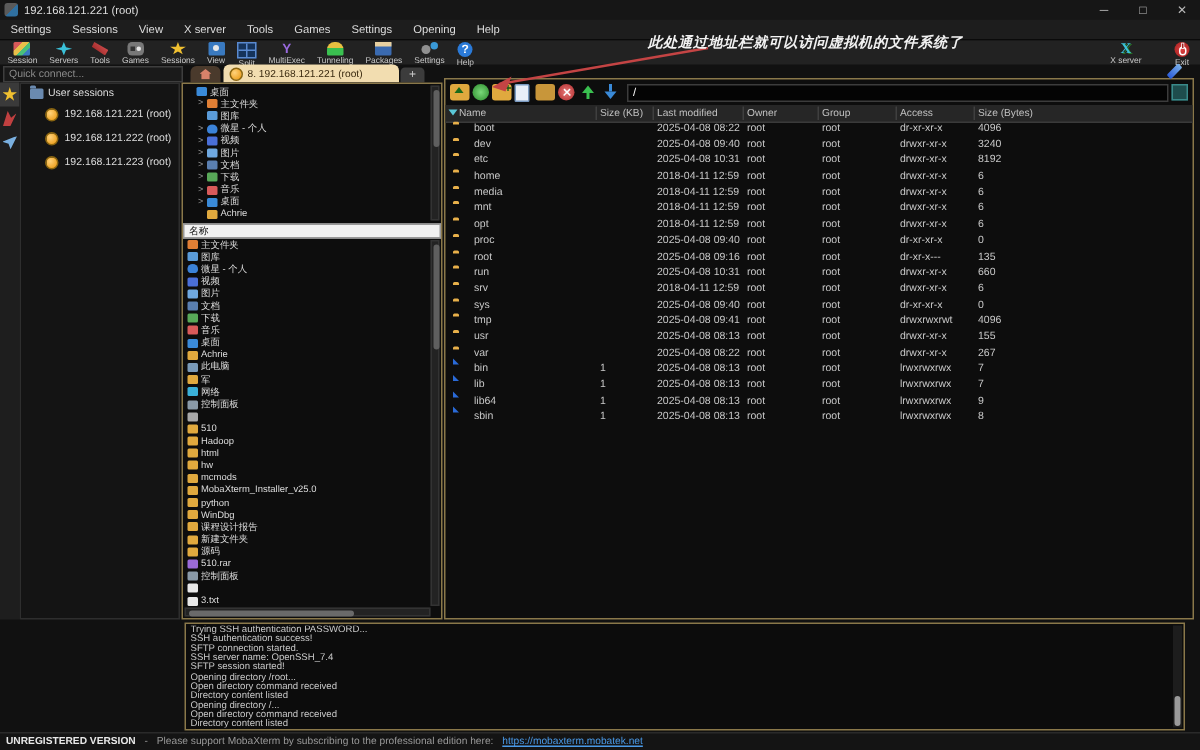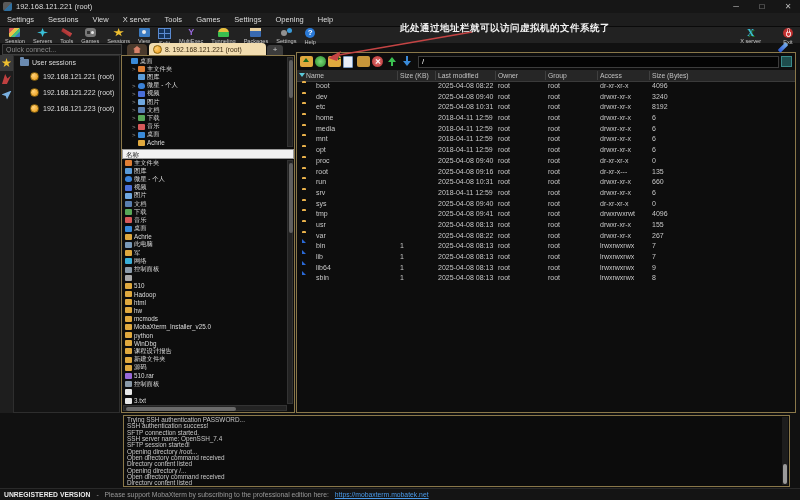--- a/index.html
+++ b/index.html
@@ -40,21 +40,21 @@
   .ti-packages::before{content:"";position:absolute;top:0;left:0;right:0;height:3px;background:#e8d0a0;}
   .ti-settings::before{content:"";position:absolute;left:0;top:2px;width:6px;height:6px;border-radius:50%;background:#909090;}
   .ti-settings::after{content:"";position:absolute;right:0;top:0;width:5px;height:5px;border-radius:50%;background:#3a9ad8;}
   .ti-help{background:#2a7ad8;border-radius:50%;width:10px;height:10px;}
   .ti-help::before{content:"?";position:absolute;width:100%;text-align:center;color:#fff;font:bold 8px/10px "Liberation Sans",sans-serif;}
   .ti-xserver::before{content:"X";position:absolute;width:100%;text-align:center;color:#3ac0d8;font:bold 10px/10px "Liberation Serif",serif;text-shadow:1px 1px 0 #2a7a2a;}
   .ti-exit{background:radial-gradient(circle,#e04040,#a02020);border-radius:50%;width:10px;height:10px;}
   .ti-exit::before{content:"";position:absolute;left:2.8px;top:3px;width:3.6px;height:3.6px;border:1px solid #fff;border-radius:50%;}
   .ti-exit::after{content:"";position:absolute;left:4.6px;top:1px;width:1px;height:3px;background:#a02020;box-shadow:0 0 0 0.5px #fff;}
   
-  #annotation{position:absolute;left:400px;top:22px;font-size:9.5px;font-weight:600;color:#f2f2f2;letter-spacing:.5px;z-index:40;}
+  #annotation{position:absolute;left:432px;top:22px;font-size:9.5px;font-weight:600;color:#f2f2f2;letter-spacing:.5px;z-index:40;font-style:italic;}
   #arrow-svg{position:absolute;left:300px;top:20px;z-index:39;}
   #pencil-icon{position:absolute;left:781px;top:42px;width:4px;height:11px;border-radius:1px;
                background:linear-gradient(#7ab0e8,#2a5ad8);transform:rotate(45deg);z-index:41;}
   
   #quickconnect{position:absolute;left:2px;top:44px;width:112px;height:9px;background:#1a1a1a;border:1px solid #3e3e3e;
                 color:#ccc;font-size:7px;padding:0 3px;outline:none;}
   #quickconnect::placeholder{color:#8a8a8a;}
   #tab-home{position:absolute;left:127px;top:44px;width:20px;height:11px;background:#4a3a2c;border-radius:4px 4px 0 0;
             display:flex;align-items:center;justify-content:center;cursor:pointer;}
   .house{width:8px;height:7px;background:#d8826a;clip-path:polygon(50% 0,100% 45%,84% 45%,84% 100%,16% 100%,16% 45%,0 45%);}

